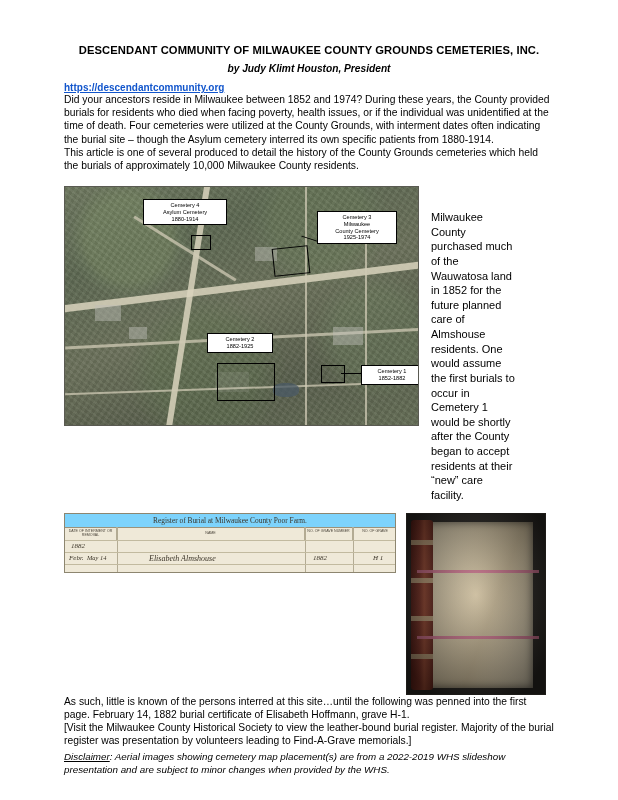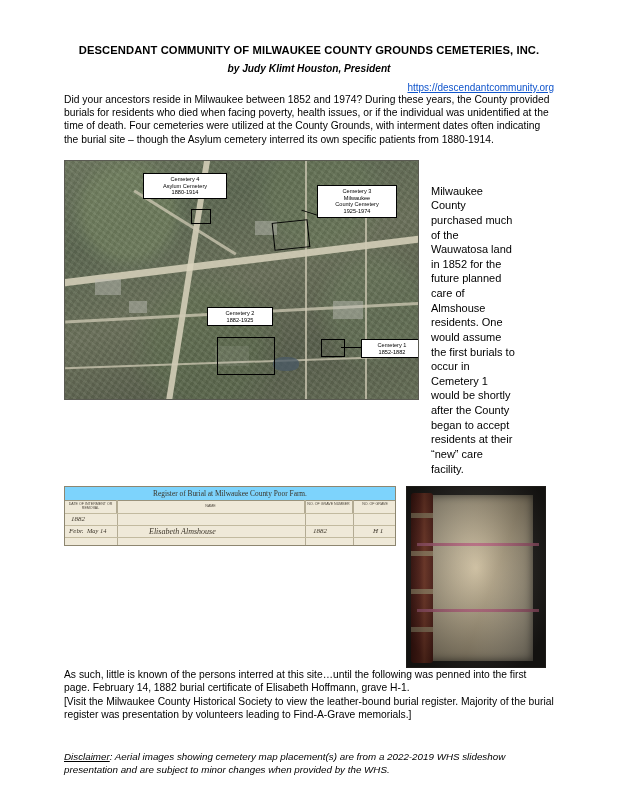--- a/index.html
+++ b/index.html
@@ -30,22 +30,23 @@
   }
   .byline {
     margin-top: 7px;
     text-align: center;
     font-size: 10.2px;
     font-style: italic;
     font-weight: bold;
   }
   .url-line {
     margin-top: 8px;
-    text-align: right;
+    text-align: left;
     font-size: 10px;
+    font-weight: bold;
   }
   .url-line a {
     color: #1155cc;
     text-decoration: underline;
   }
   p.body-text {
     font-size: 10.3px;
     line-height: 1.28;
     text-align: left;
     margin: 0;
@@ -257,20 +258,21 @@
 
 <div class="page">
 
   <div class="title">DESCENDANT COMMUNITY OF MILWAUKEE COUNTY GROUNDS CEMETERIES, INC.</div>
   <div class="byline">by Judy Klimt Houston, President</div>
   <div class="url-line">
     <a href="#">https://descendantcommunity.org</a>
   </div>
 
   <p class="body-text para1">Did your ancestors reside in Milwaukee between 1852 and 1974? During these years, the County provided burials for residents who died when facing poverty, health issues, or if the individual was unidentified at the time of death.  Four cemeteries were utilized at the County Grounds, with interment dates often indicating the burial site – though the Asylum cemetery interred its own specific patients from 1880-1914.</p>
+  <p class="body-text para2">This article is one of several produced to detail the history of the County Grounds cemeteries which held the burials of approximately 10,000 Milwaukee County residents.</p>
 
   <div class="map-row">
     <div class="map-wrap">
       <div class="map-bg"></div>
       <div class="map-noise"></div>
 
       <div class="road thick" style="left:-10px; top:96px; width:380px; height:7px; transform:rotate(-7deg);"></div>
       <div class="road thick" style="left:120px; top:-20px; width:6px; height:280px; transform:rotate(9deg);"></div>
       <div class="road" style="left:0px; top:150px; width:360px; height:3px; transform:rotate(-3deg);"></div>
       <div class="road" style="left:0px; top:200px; width:360px; height:2px; transform:rotate(-2deg);"></div>

